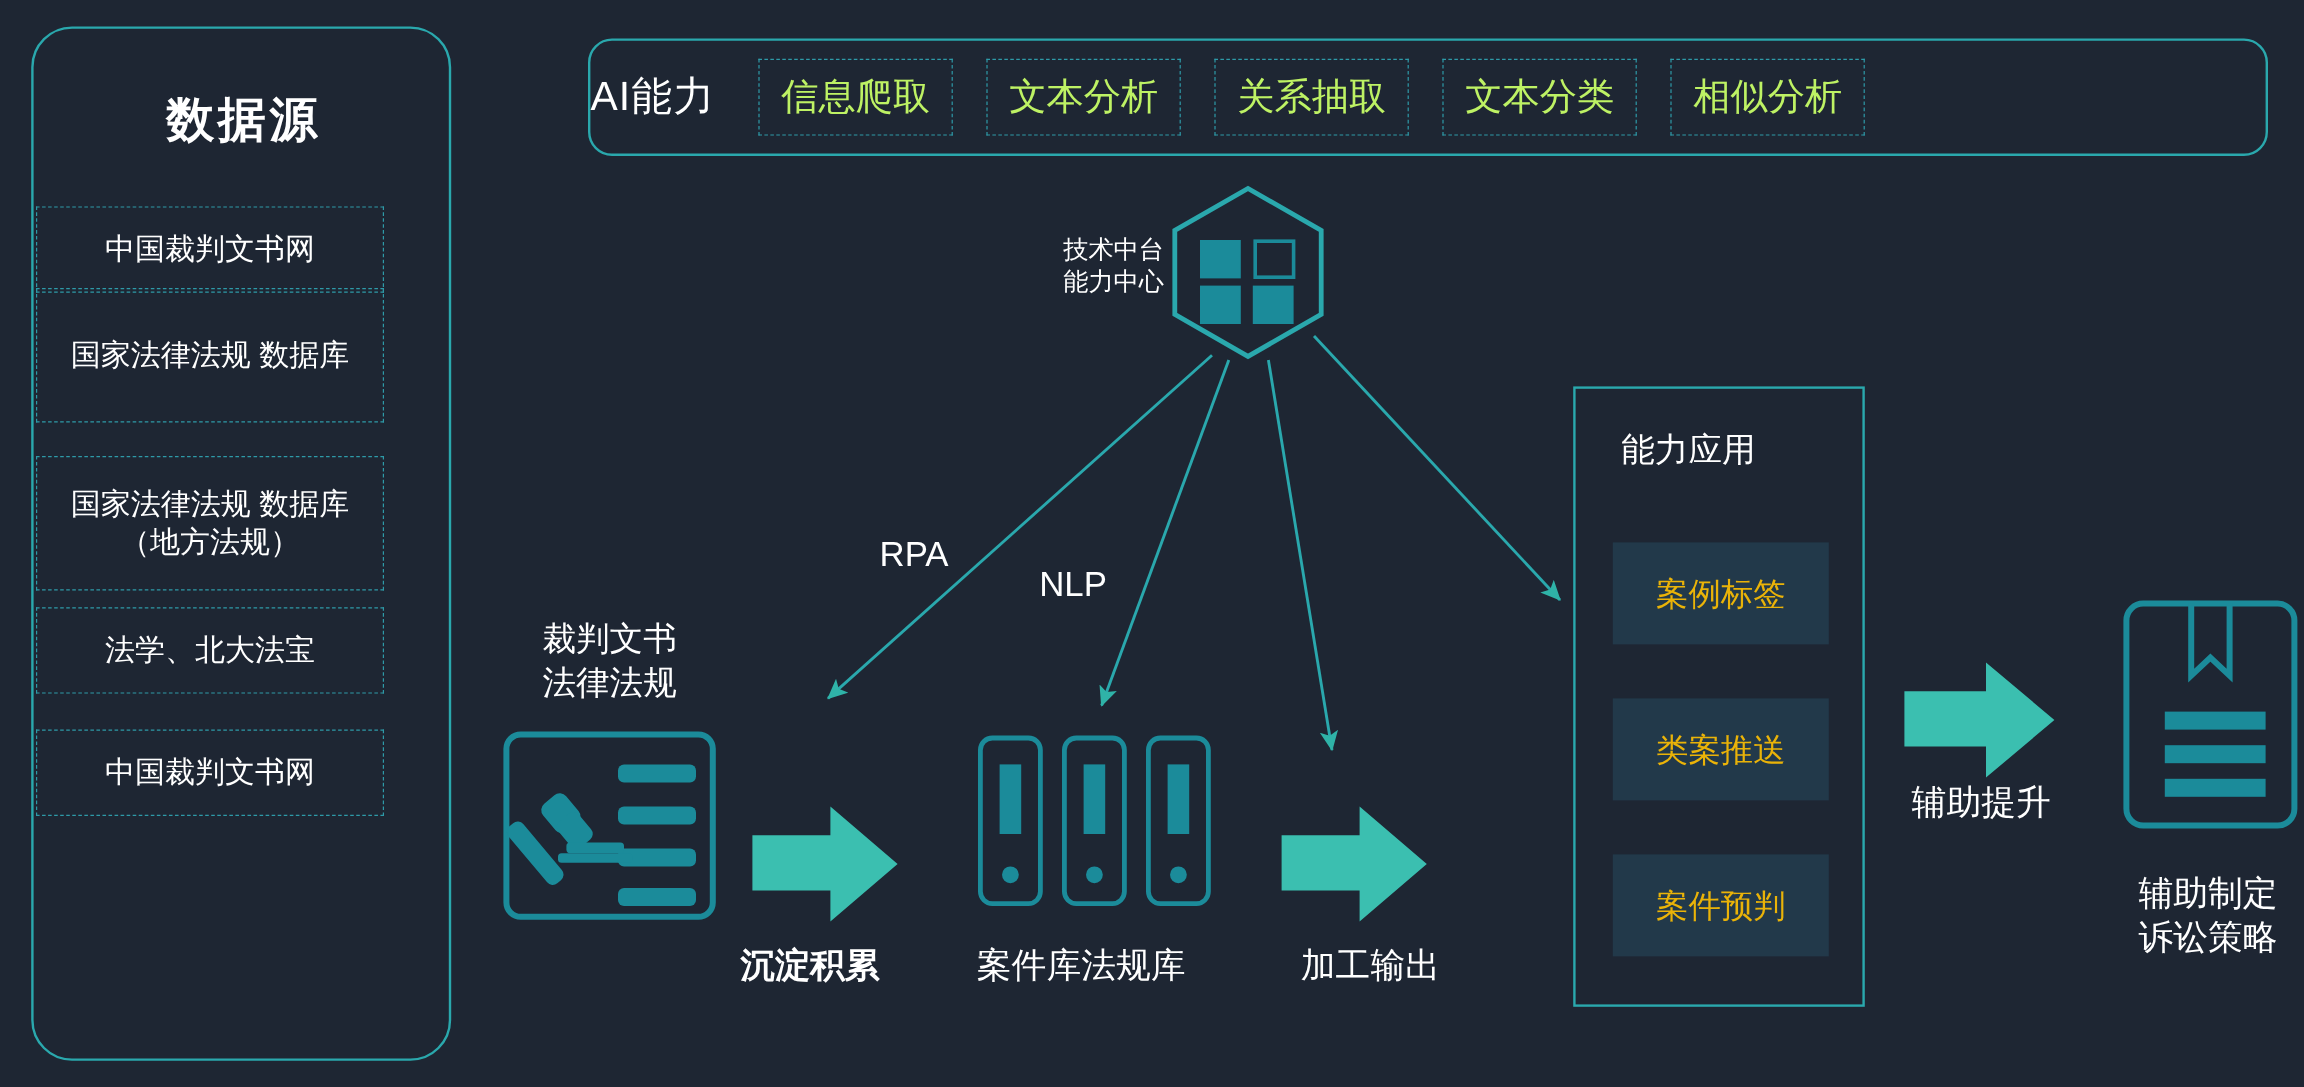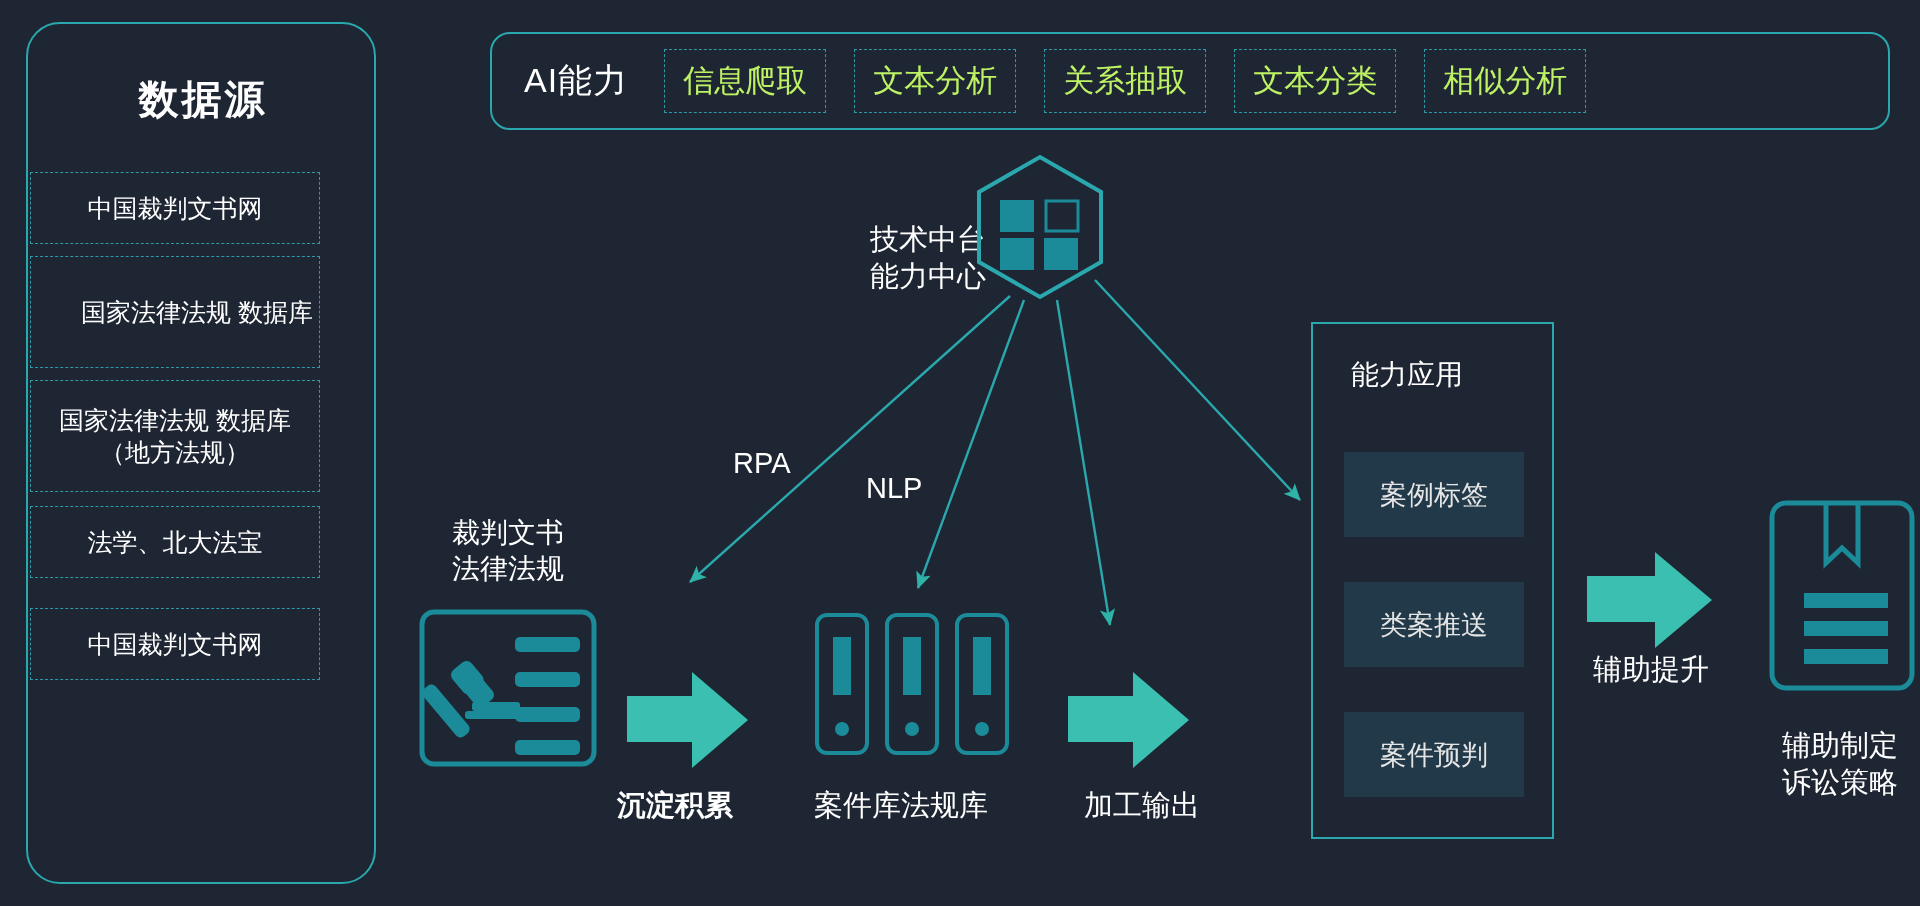--- a/index.html
+++ b/index.html
@@ -56,21 +56,20 @@
 
   
   .ai-bar {
     position: absolute;
     left: 490px; top: 32px;
     width: 1400px; height: 98px;
     border: 2px solid #2aa8ad;
     border-radius: 20px;
     display: flex;
     align-items: center;
-    padding-left: 32px;
     gap: 28px;
   }
   .ai-title {
     color: #ffffff;
     font-size: 34px;
     letter-spacing: 1px;
     margin-right: 8px;
     white-space: nowrap;
   }
   .ai-chip {
@@ -102,39 +101,39 @@
     position: absolute;
     left: 38px; top: 32px;
     color: #ffffff;
     font-size: 28px;
   }
   .cap-box {
     position: absolute;
     left: 31px;
     width: 180px; height: 85px;
     background: #22394a;
-    color: #e5e5e5;
+    color: #eab308;
     font-size: 27px;
     display: flex;
     align-items: center;
     justify-content: center;
   }
 </style>
 </head>
 <body>
 
 <div id="stage">
 
   <div class="src-panel">
     <div class="src-title">数据源</div>
   </div>
   <div class="src-item" style="top:172px;height:72px;">
     <span>中国裁判文书网</span>
   </div>
-  <div class="src-item" style="top:256px;height:112px;justify-content:flex-end;">
+  <div class="src-item" style="top:240px;height:112px;">
     <span>国家法律法规
 数据库</span>
   </div>
   <div class="src-item" style="top:380px;height:112px;">
     <span>国家法律法规
 数据库（地方法规）</span>
   </div>
   <div class="src-item" style="top:506px;height:72px;">
     <span>法学、北大法宝</span>
   </div>
@@ -144,21 +143,21 @@
 
   <div class="ai-bar">
     <div class="ai-title">AI能力</div>
     <div class="ai-chip">信息爬取</div>
     <div class="ai-chip">文本分析</div>
     <div class="ai-chip">关系抽取</div>
     <div class="ai-chip">文本分类</div>
     <div class="ai-chip">相似分析</div>
   </div>
 
-  <div class="lbl center" style="left:838px; top:196px; width:180px; font-size:29px;margin-top:25px;">技术中台
+  <div class="lbl center" style="left:838px; top:196px; width:180px; font-size:21px;">技术中台
 能力中心</div>
 
   <div class="lbl" style="left:733px; top:445px; font-size:29px;">RPA</div>
   <div class="lbl" style="left:866px; top:470px; font-size:29px;">NLP</div>
 
   <div class="lbl center" style="left:418px; top:515px; width:180px; font-size:28px;">裁判文书
 法律法规</div>
   <div class="lbl" style="left:617px; top:787px; font-size:29px;font-weight:bold;">沉淀积累</div>
   <div class="lbl" style="left:814px; top:787px; font-size:29px;">案件库法规库</div>
   <div class="lbl" style="left:1084px; top:787px; font-size:29px;">加工输出</div>

